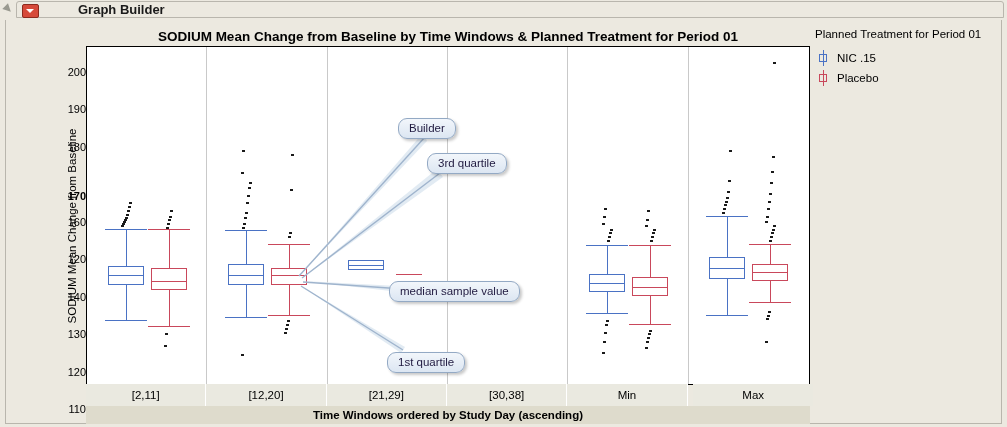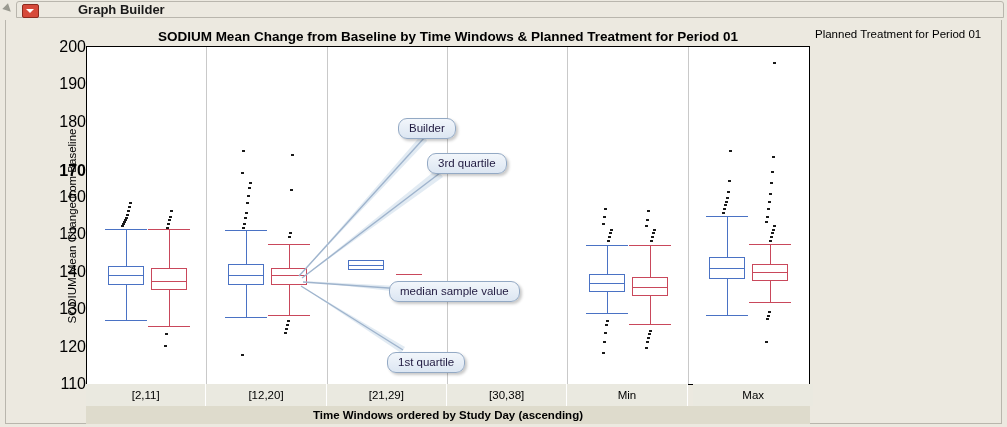--- a/index.html
+++ b/index.html
@@ -59,21 +59,21 @@
     text-align:center;font-size:13.5px;font-weight:bold;color:#000;
   }
   
   .ylabel{
     position:absolute;left:-78px;top:180px;width:200px;
     transform:rotate(-90deg);
     text-align:center;font-size:11.5px;color:#000;
   }
   .ytick{
     position:absolute;right:0;width:34px;text-align:right;
-    font-size:16px;color:#000;
+    font-size:11px;color:#000;margin-top:28px;
   }
   .ytickmark{position:absolute;width:5px;height:1px;background:#000;}
   .yaxis{position:absolute;left:50px;top:40px;width:36px;height:350px;}
   
   .plot{
     position:absolute;left:86px;top:46px;width:722px;height:337px;
     background:#ffffff;
     border:1px solid #000;
     box-sizing:content-box;
   }
@@ -373,15 +373,31 @@
         <div class="xcell" style="left: 240.667px; width: 120.333px;">[21,29]</div>
         <div class="xcell" style="left: 361px; width: 120.333px;">[30,38]</div>
         <div class="xcell" style="left: 481.333px; width: 120.333px;">Min</div>
         <div class="xcell last" style="left: 607px; width: 120.333px;">Max</div>
       </div>
   </div>
   <div class="xaxis-title">Time Windows ordered by Study Day (ascending)</div>
 
   <div class="legend">
     <div class="legend-title">Planned Treatment for Period 01</div>
+    <div id="legend-rows">
+        <div class="legend-row">
+          <span class="legend-key" style="color: rgb(74, 114, 196);">
+            <span class="kvline"></span>
+            <span class="kbox"></span>
+          </span>
+          <span class="legend-label">NIC .15</span>
+        </div>
+        <div class="legend-row">
+          <span class="legend-key" style="color: rgb(201, 72, 91);">
+            <span class="kvline"></span>
+            <span class="kbox"></span>
+          </span>
+          <span class="legend-label">Placebo</span>
+        </div>
+      </div>
   </div>
 
 </div>
 
 </body></html>

